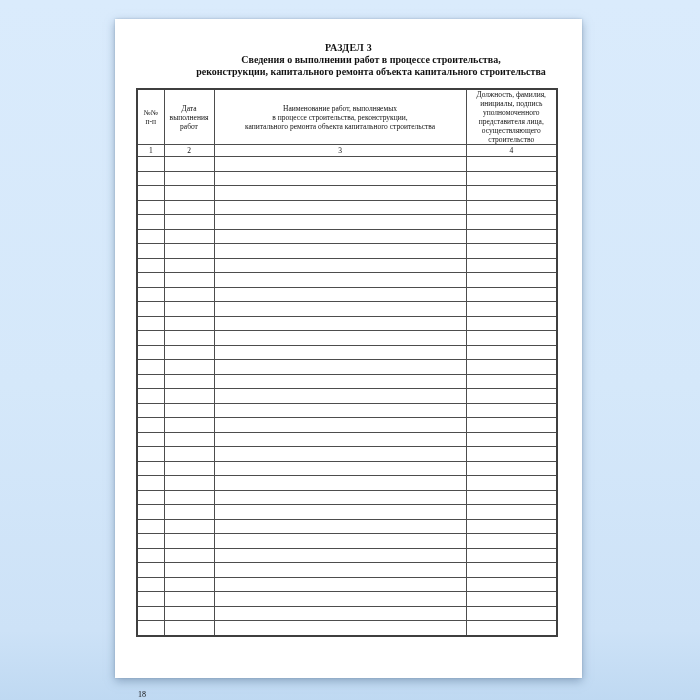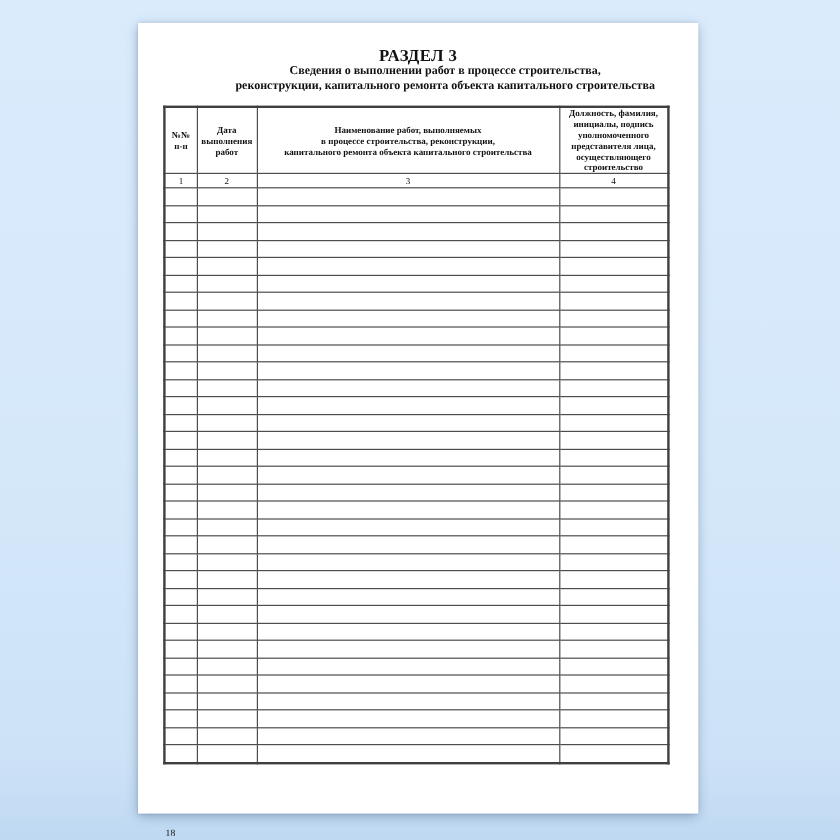--- a/index.html
+++ b/index.html
@@ -16,21 +16,21 @@
     left: 115px; top: 19px;
     width: 467px; height: 659px;
     background: #ffffff;
     box-shadow: 0 3px 9px rgba(98, 126, 158, 0.6), 0 0 2px rgba(120, 142, 170, 0.45);
   }
   .title-block {
     padding-top: 23px;
     text-align: center;
   }
   .section-title {
-    font-size: 14px;
+    font-size: 10px;
     font-weight: bold;
     line-height: 12px;
     letter-spacing: 0.3px;
   }
   .section-subtitle {
     font-size: 10px;
     font-weight: bold;
     line-height: 12px;
     white-space: pre-line;
     margin-left: 45px;
@@ -42,21 +42,21 @@
     border-collapse: collapse;
     table-layout: fixed;
     border: 2px solid #3f3f3f;
     border-bottom-width: 2.5px;
   }
   table.works th, table.works td {
     border: 1.5px solid #4d4d4d;
     padding: 0;
   }
   table.works th {
-    font-weight: bold;
+    font-weight: normal;
     font-size: 7.5px;
     line-height: 9px;
     text-align: center;
     vertical-align: middle;
     white-space: pre-line;
     height: 52px;
   }
   tr.number-row td {
     font-size: 7.5px;
     line-height: 11px;

